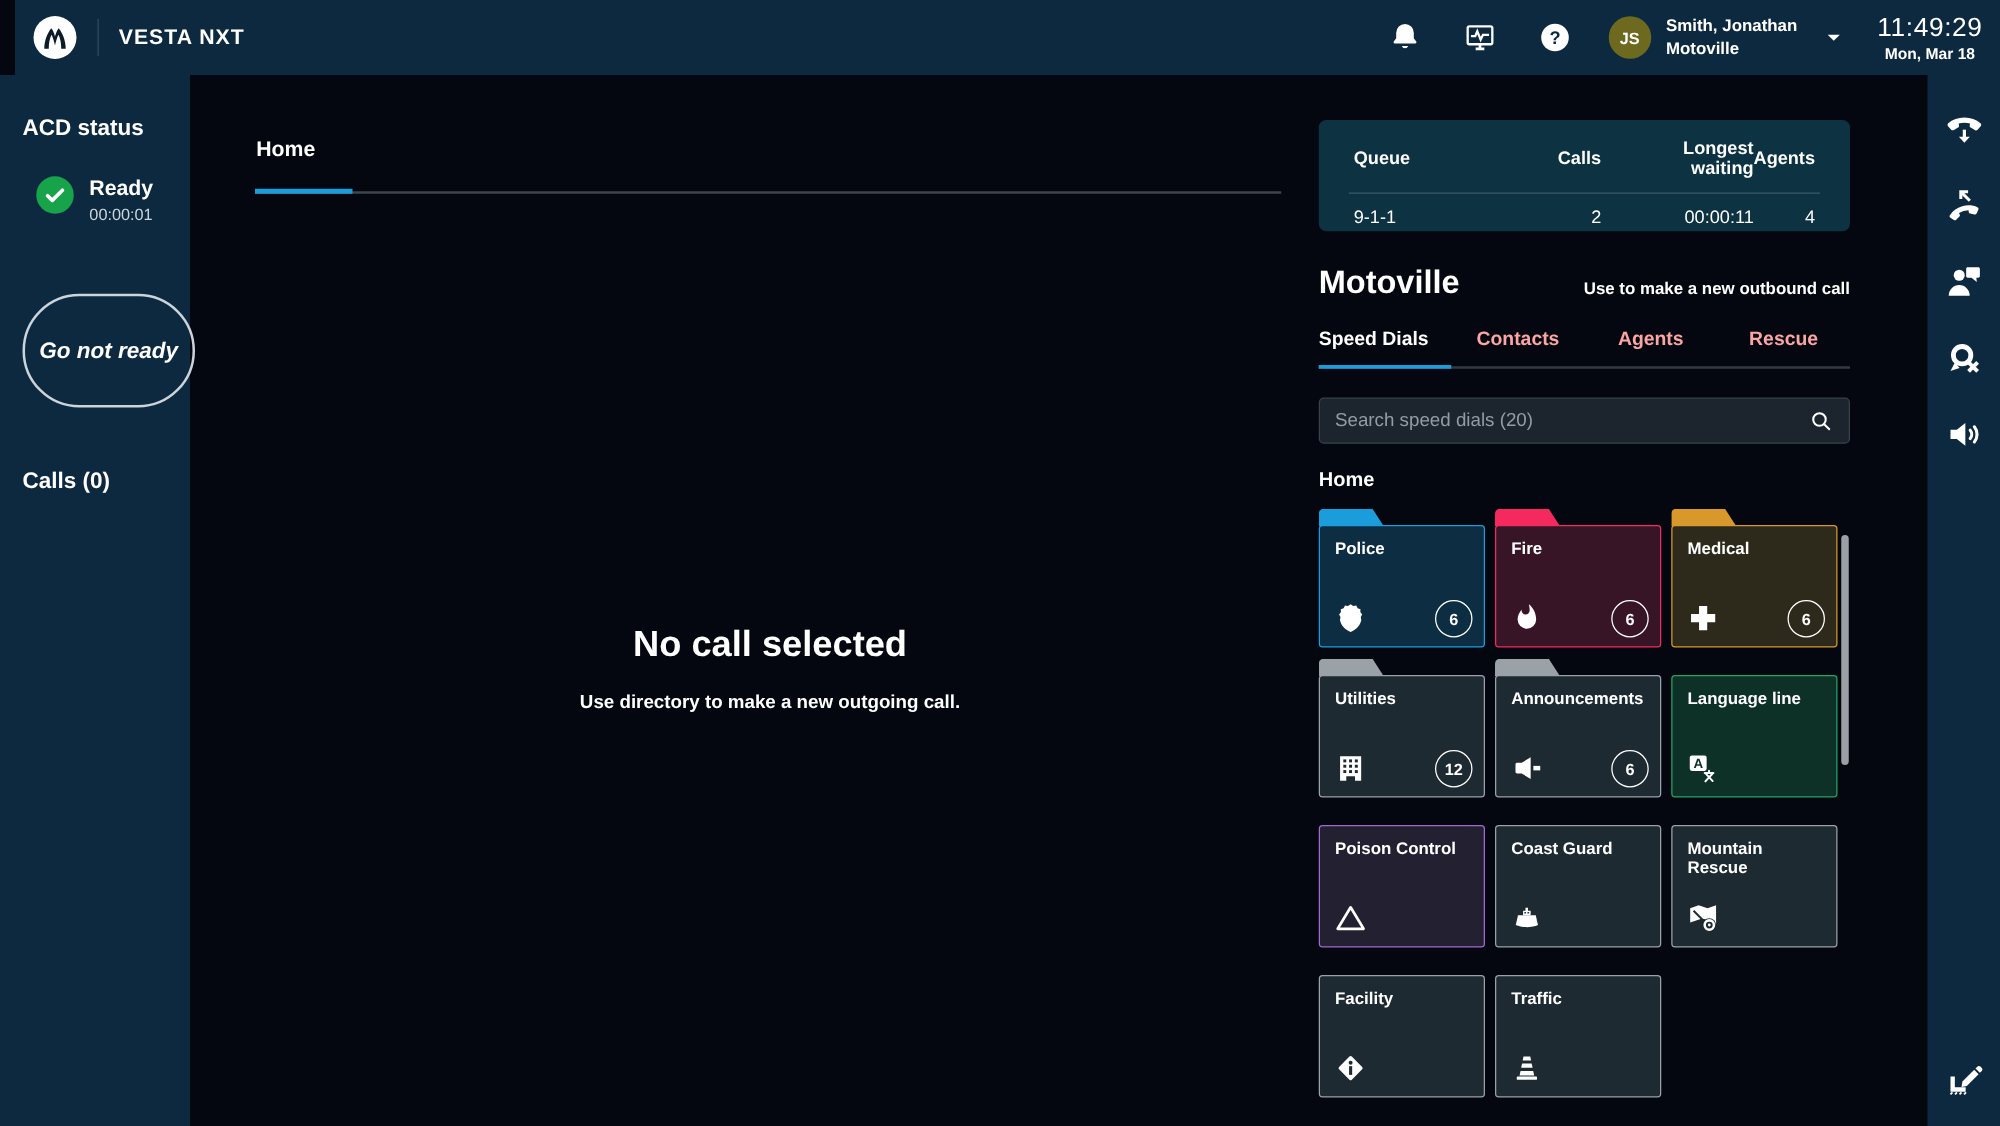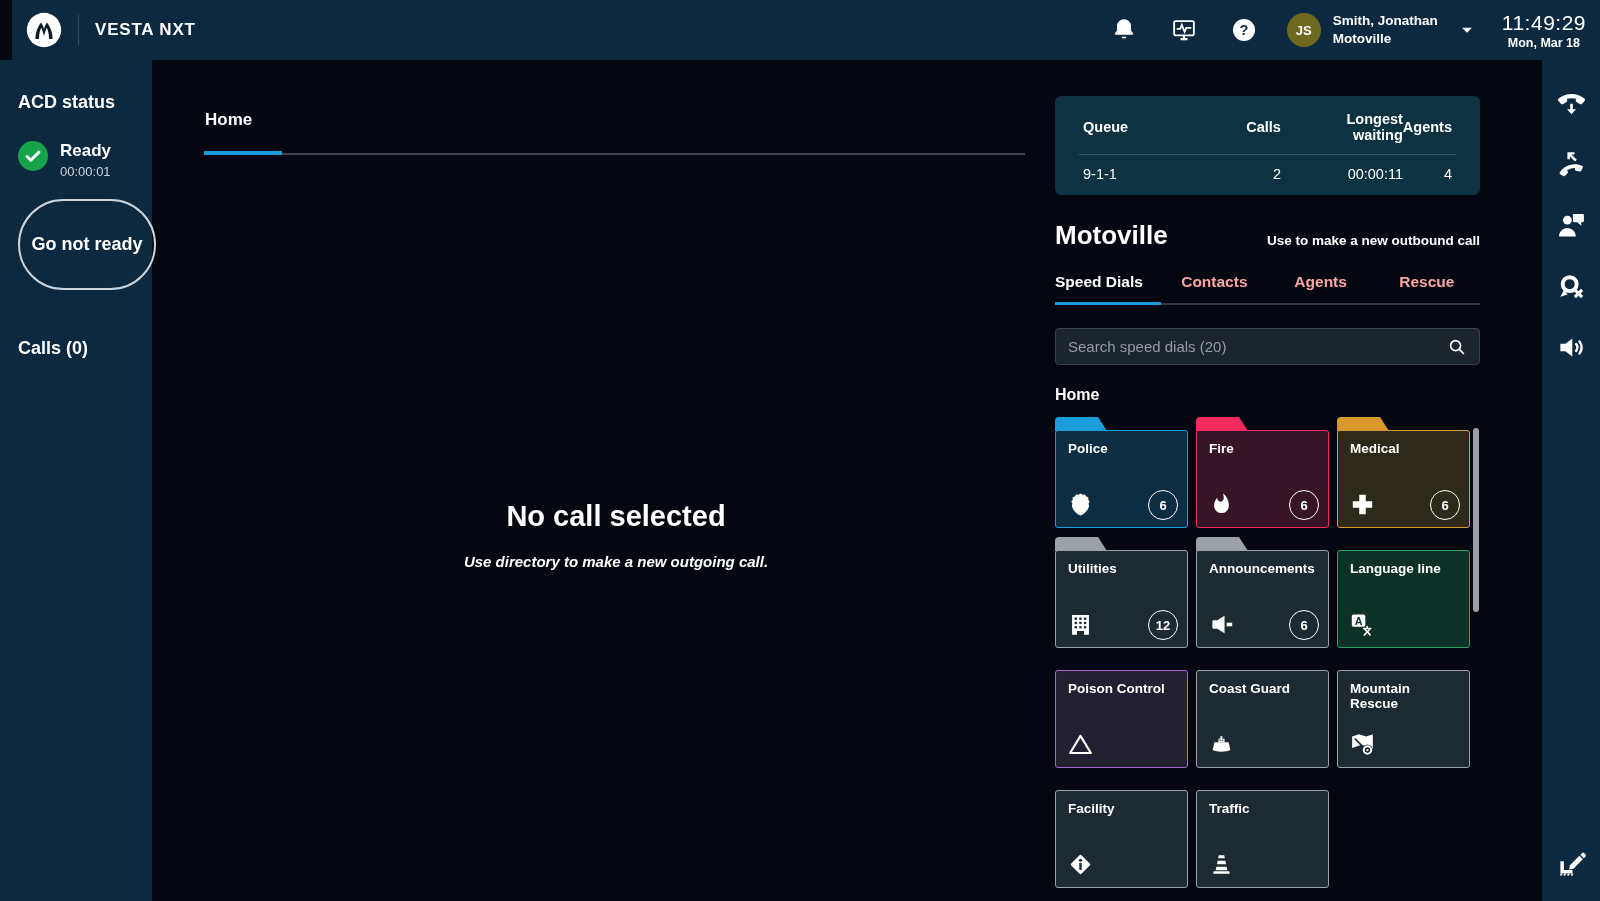--- a/index.html
+++ b/index.html
@@ -23,52 +23,52 @@
   .caret { width:18px; height:18px; margin-left:20px; cursor:pointer; }
   .caret svg { width:100%; height:100%; }
   .clock { margin-left:26px; text-align:center; }
   .clock .time { font-size:21px; font-weight:normal; letter-spacing:.5px; }
   .clock .date { font-size:12.5px; font-weight:bold; margin-top:1px; }
 
   
   .left-sidebar { position:absolute; left:0; top:60px; width:152px; bottom:0;
     background:#0d2940; padding:32px 18px 0; }
   .acd-heading { font-size:18px; font-weight:bold; }
-  .ready-row { display:flex; align-items:flex-start; margin-top:28px; }
+  .ready-row { display:flex; align-items:flex-start; margin-top:28px;justify-content:center; }
   .ready-check { width:30px; height:30px; border-radius:50%; background:#16a34a;
     flex:0 0 auto; padding:4px; }
   .ready-check svg { width:100%; height:100%; }
   .ready-text { margin-left:12px; }
   .ready-state { font-size:17px; font-weight:bold; }
   .ready-timer { font-size:13px; color:#cdd5da; margin-top:3px; }
-  .notready-btn { margin-top:20px; width:138px; height:91px; border:2px solid #ccd4d9;
+  .notready-btn { margin-top:56px; width:138px; height:91px; border:2px solid #ccd4d9;
     border-radius:46px; background:transparent; color:#fff; font-family:inherit;
-    font-size:18px; font-weight:bold; line-height:1.25; cursor:pointer; }
+    font-size:18px; font-weight:bold; line-height:1.25; cursor:pointer;font-style:italic; }
   .calls-heading { font-size:18px; font-weight:bold; margin-top:48px; }
 
   
   .right-toolbar { position:absolute; right:0; top:60px; width:58px; bottom:0;
     background:#0d2940; display:flex; flex-direction:column; align-items:center;
     padding-top:28px; }
   .rt-icon { width:31px; height:31px; margin-bottom:30px; cursor:pointer; flex:0 0 auto; }
   .rt-icon svg { width:100%; height:100%; }
   .rt-icon.bottom { margin-top:auto; margin-bottom:24px; }
 
   
   .main { position:absolute; left:176px; top:60px; right:58px; bottom:0; background:#04070f; }
   .home-tab-label { position:absolute; left:29px; top:50px; font-size:17px; font-weight:bold; cursor:pointer; }
   .tab-hairline { position:absolute; left:28px; top:93px; width:821px; height:2px; background:#3e454d; }
   .tab-active-bar { position:absolute; left:28px; top:91px; width:78px; height:4px; background:#1b9ddb; }
   .empty-state { position:absolute; left:140px; top:440px; width:600px; text-align:center; }
   .empty-title { font-size:29px; font-weight:bold; }
-  .empty-hint { font-size:15px; font-weight:600; margin-top:20px;font-style:italic; }
+  .empty-hint { font-size:15px; font-weight:600; margin-top:20px; }
 
   
   .dir-panel { position:absolute; left:879px; top:0; width:425px; height:100%; }
-  .queue-card { margin-top:36px; height:99px; background:#0d3242; border-radius:6px;
+  .queue-card { margin-top:36px; height:89px; background:#0d3242; border-radius:6px;
     padding:15px 28px 0; }
   .queue-head, .queue-row { display:flex; align-items:center; }
   .qc { font-size:14.5px; }
   .queue-head .qc { font-weight:bold; }
   .qc.c1 { width:118px; }
   .qc.c2 { width:80px; text-align:right; }
   .qc.c3 { width:122px; text-align:right;padding-left:36px; }
   .qc.c4 { flex:1; text-align:right; }
   .queue-divider { height:1px; background:#3c5a68; margin:11px -4px 0; }
   .queue-row { margin-top:11px; }

